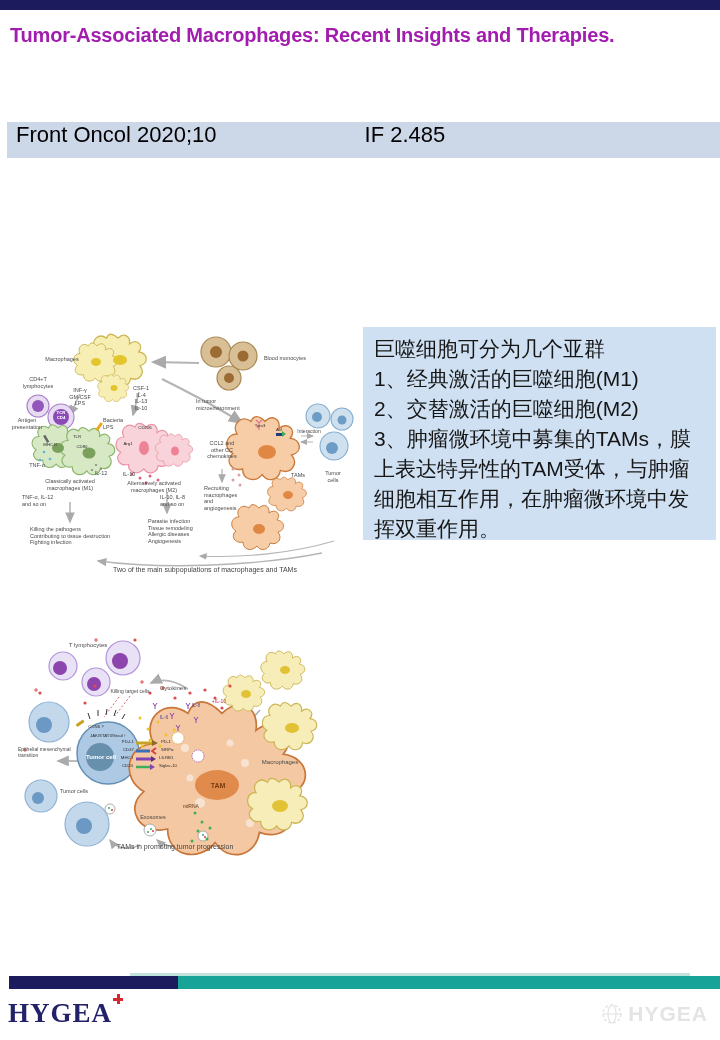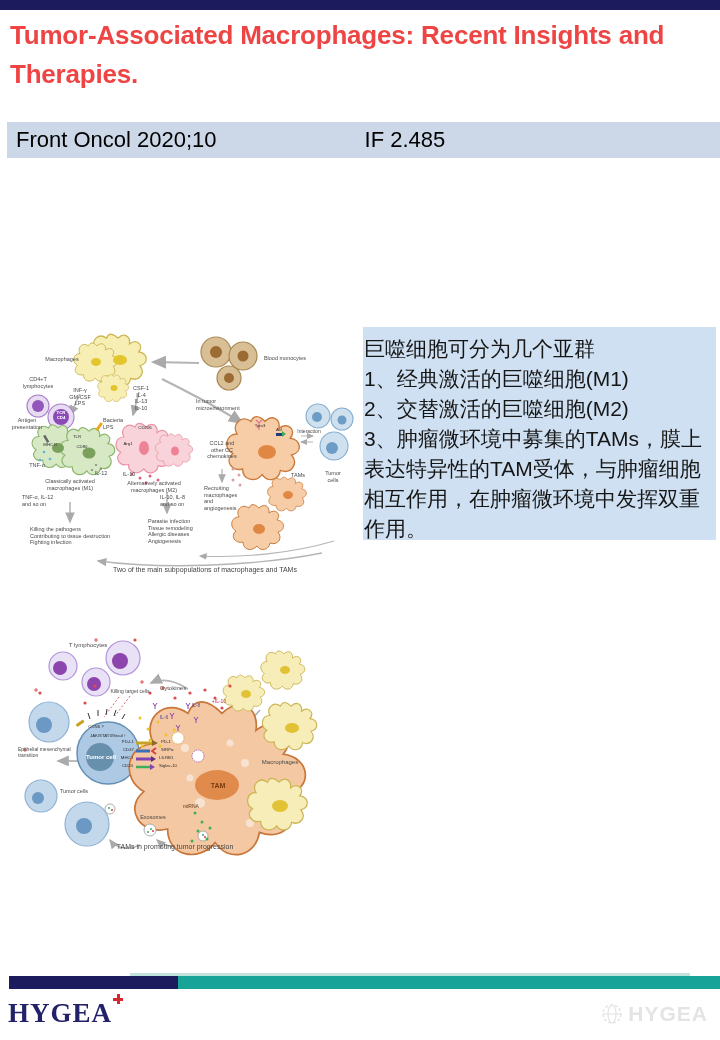--- a/index.html
+++ b/index.html
@@ -1,30 +1,30 @@
 <!DOCTYPE html>
 <html><head>
 <meta charset="utf-8">
 <style>
   html,body{margin:0;padding:0;background:#fff;}
   .page{position:relative;width:720px;height:1040px;background:#fff;overflow:hidden;
         font-family:"Liberation Sans",sans-serif;}
   .top-bar{position:absolute;left:0;top:0;width:720px;height:10px;background:#1b1b5e;}
-  .title{position:absolute;left:10px;top:16px;width:700px;font-size:26px;line-height:39px;
-         font-weight:700;color:#ef4444;letter-spacing:-0.2px;}
+  .title{position:absolute;left:10px;top:16px;width:700px;font-size:20px;line-height:39px;
+         font-weight:700;color:#a21caf;letter-spacing:-0.2px;}
   .journal-bar{position:absolute;left:7px;top:122px;width:713px;height:36px;background:#ccd7e8;
-               display:flex;align-items:center;font-size:22px;color:#000;}
+               display:flex;align-items:flex-start;font-size:22px;color:#000;}
   .journal-bar .j1{margin-left:9px;}
   .journal-bar .j2{margin-left:148px;}
   .abstract-box{position:absolute;left:17px;top:172px;width:686px;height:126px;background:#c9dcf0;
                 box-sizing:border-box;padding:5px 13px;font-size:24px;line-height:31px;color:#111;
                 white-space:pre-line;}
   .side-box{position:absolute;background:#cfe0f2;box-sizing:border-box;color:#161616;
             white-space:pre-line;}
-  .box1{left:363px;top:327px;width:353px;height:213px;padding:7px 1px;font-size:21px;line-height:30px;}
+  .box1{left:363px;top:327px;width:353px;height:213px;padding:7px 11px;font-size:21px;line-height:30px;}
   .box2{left:363px;top:594px;width:353px;height:295px;padding:6px 11px;font-size:21px;line-height:29px;}
   .fig{position:absolute;left:0;width:360px;}
   .fig1{top:322px;height:265px;}
   .fig2{top:598px;height:295px;}
   .figsvg{position:absolute;left:0;top:0;width:100%;height:100%;}
   .fl{position:absolute;font-size:5.5px;line-height:1.2;color:#4a4a4a;text-align:center;
       white-space:pre-line;}
   .tl{text-align:left;}
   .f4{font-size:4.3px;} .f5{font-size:5px;} .f6{font-size:6px;} .f7{font-size:7px;}
   .cap{color:#444;font-size:7px;}

